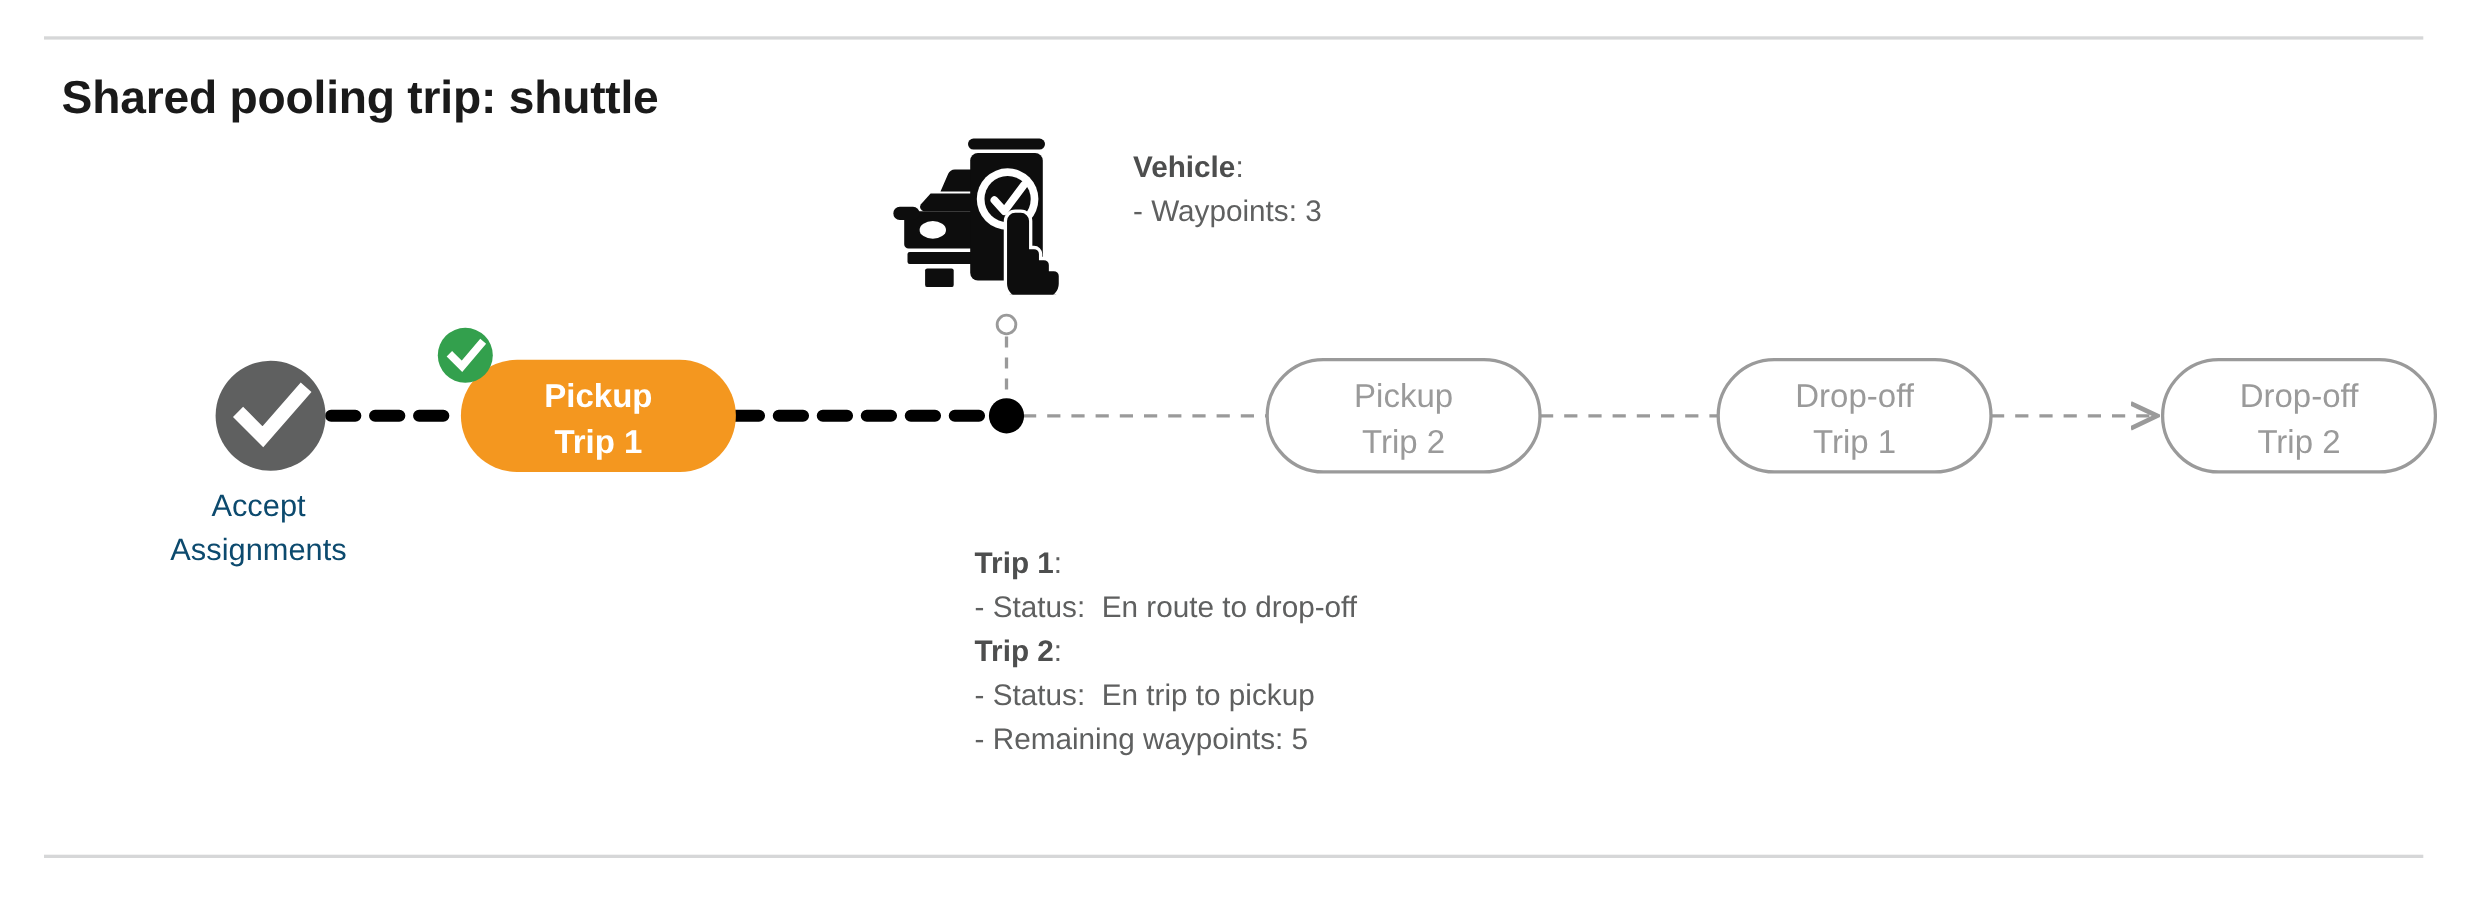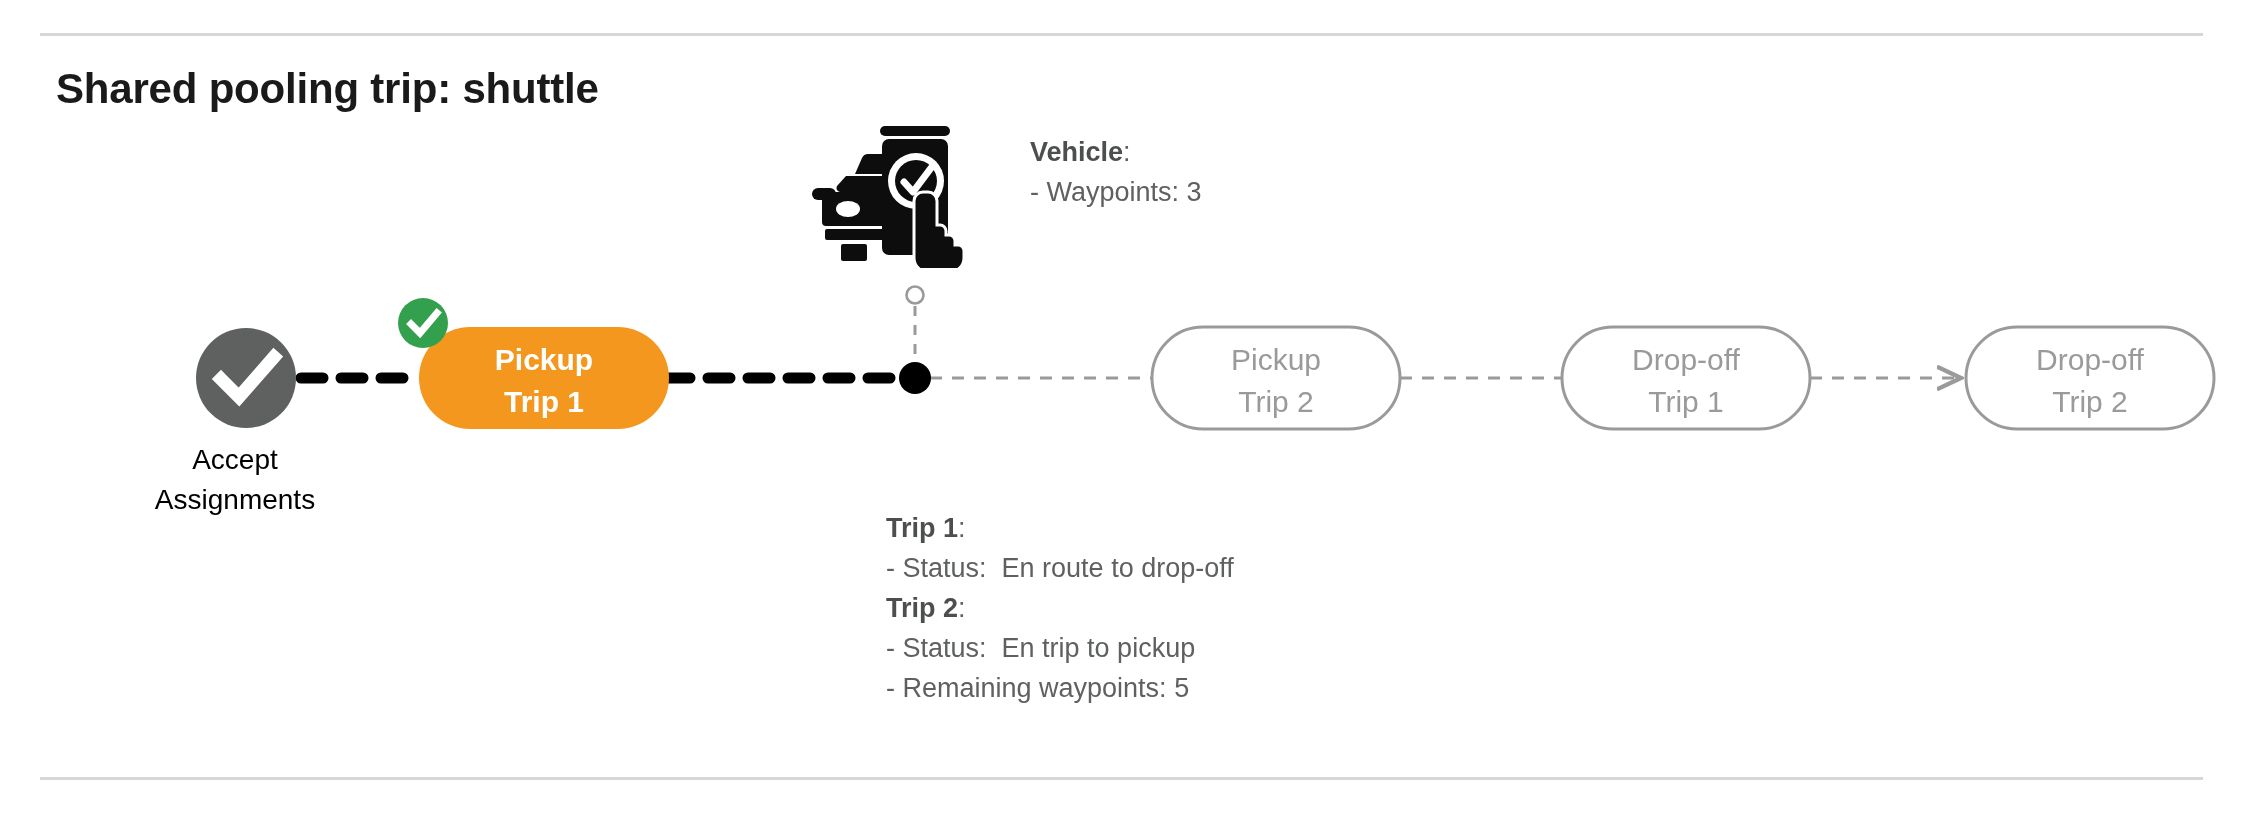--- a/index.html
+++ b/index.html
@@ -67,39 +67,39 @@
 
   
   .start-caption {
     position: absolute;
     left: 110px;
     top: 440px;
     width: 250px;
     text-align: center;
     font-size: 28px;
     line-height: 40px;
-    color: #000000;
+    color: #0c4a6e;
   }
 
   
   .info-block {
     position: absolute;
     font-size: 27px;
     line-height: 40px;
     color: #5f6060;
     white-space: nowrap;
   }
   .info-block .hdr {
     font-weight: bold;
     color: #4d4e4e;
   }
   .info-block .row { display: block; }
 
   #vehicle-info { left: 1030px; top: 132px; }
-  #trip-info    { left: 886px;  top: 508px; }
+  #trip-info    { left: 886px;  top: 492px; }
 
   
   #vehicle-icon {
     position: absolute;
     left: 812px;
     top: 118px;
   }
 </style>
 </head>
 <body>

